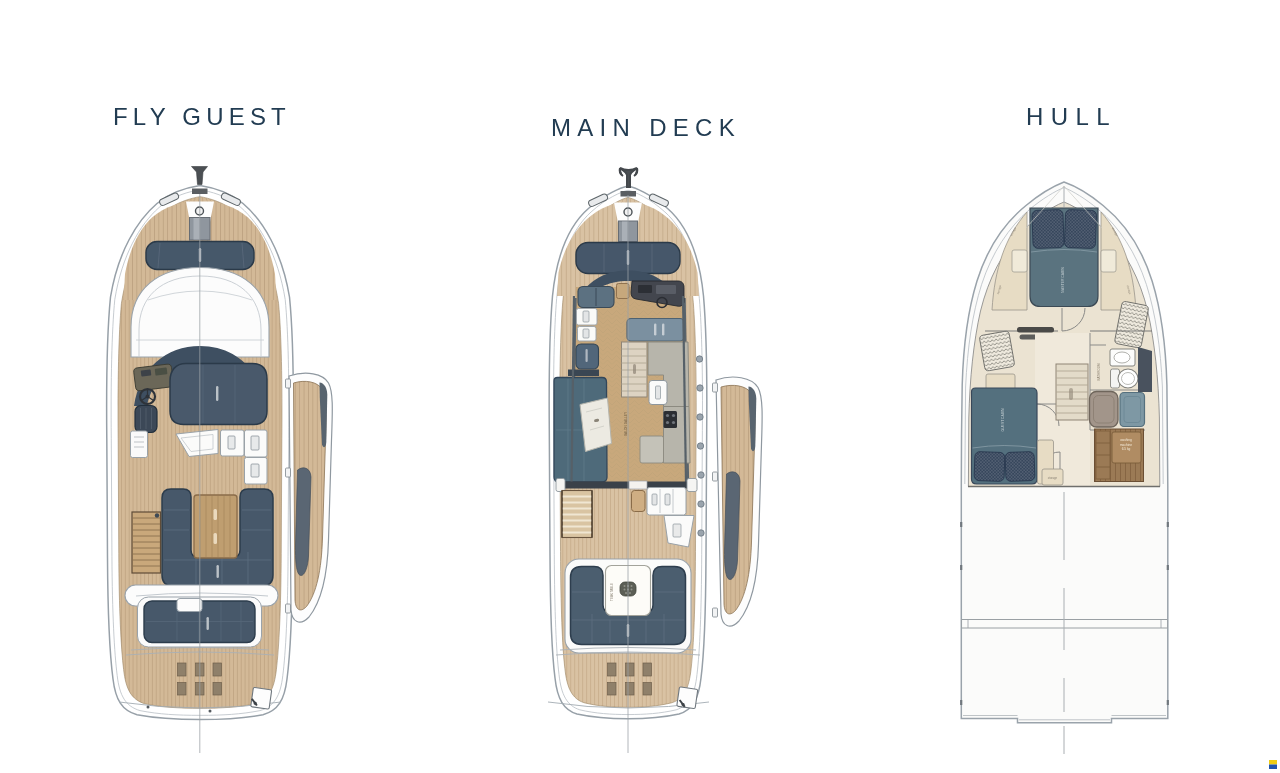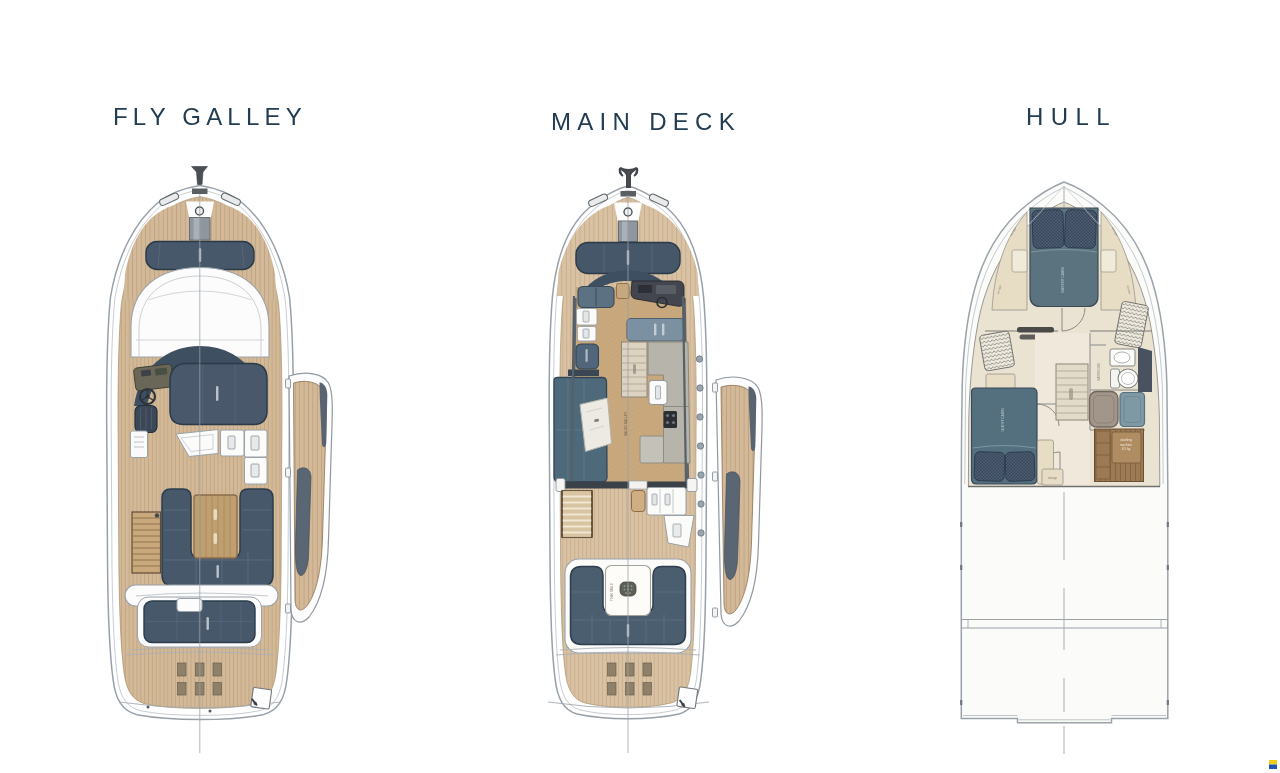--- a/index.html
+++ b/index.html
@@ -2,23 +2,23 @@
 <html><head>
 <meta charset="utf-8">
 <style>
 html,body{margin:0;padding:0;background:#ffffff;width:1280px;height:773px;overflow:hidden;position:relative}
 .title{position:absolute;font-family:"Liberation Sans",sans-serif;font-weight:normal;font-size:24px;color:#223c52;white-space:nowrap}
 svg{position:absolute;left:0;top:0}
 </style>
 </head>
 <body>
 
-<div class="title" id="t1" style="left:113px;top:102.5px;letter-spacing:5.2px">FLY GALLEY</div>
-
-<div class="title" id="t2" style="left:551px;top:108px;letter-spacing:6.3px">MAIN DECK</div>
+<div class="title" id="t1" style="left:113px;top:102.5px;letter-spacing:5.2px">FLY GUEST</div>
+
+<div class="title" id="t2" style="left:551px;top:114px;letter-spacing:6.3px">MAIN DECK</div>
 
 <div class="title" id="t3" style="left:1026px;top:103px;letter-spacing:7.4px">HULL</div>
 <svg width="1280" height="773" viewBox="0 0 1280 773" xmlns="http://www.w3.org/2000/svg">
 <defs>
 <pattern id="tk" width="4.4" height="42" patternUnits="userSpaceOnUse">
   <rect width="4.4" height="42" fill="#d3b997"></rect>
   <line x1="0.4" y1="0" x2="0.4" y2="42" stroke="#b89d7c" stroke-width="0.8"></line>
 </pattern>
 <pattern id="tk2" width="4.6" height="42" patternUnits="userSpaceOnUse">
   <rect width="4.6" height="42" fill="#d9c2a3"></rect>

